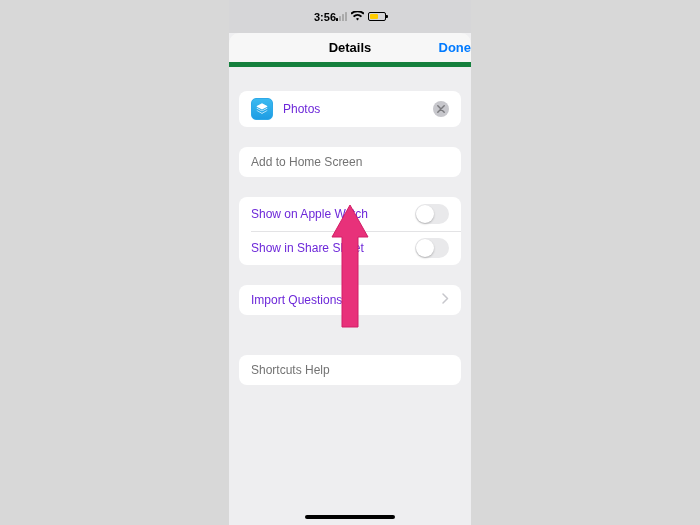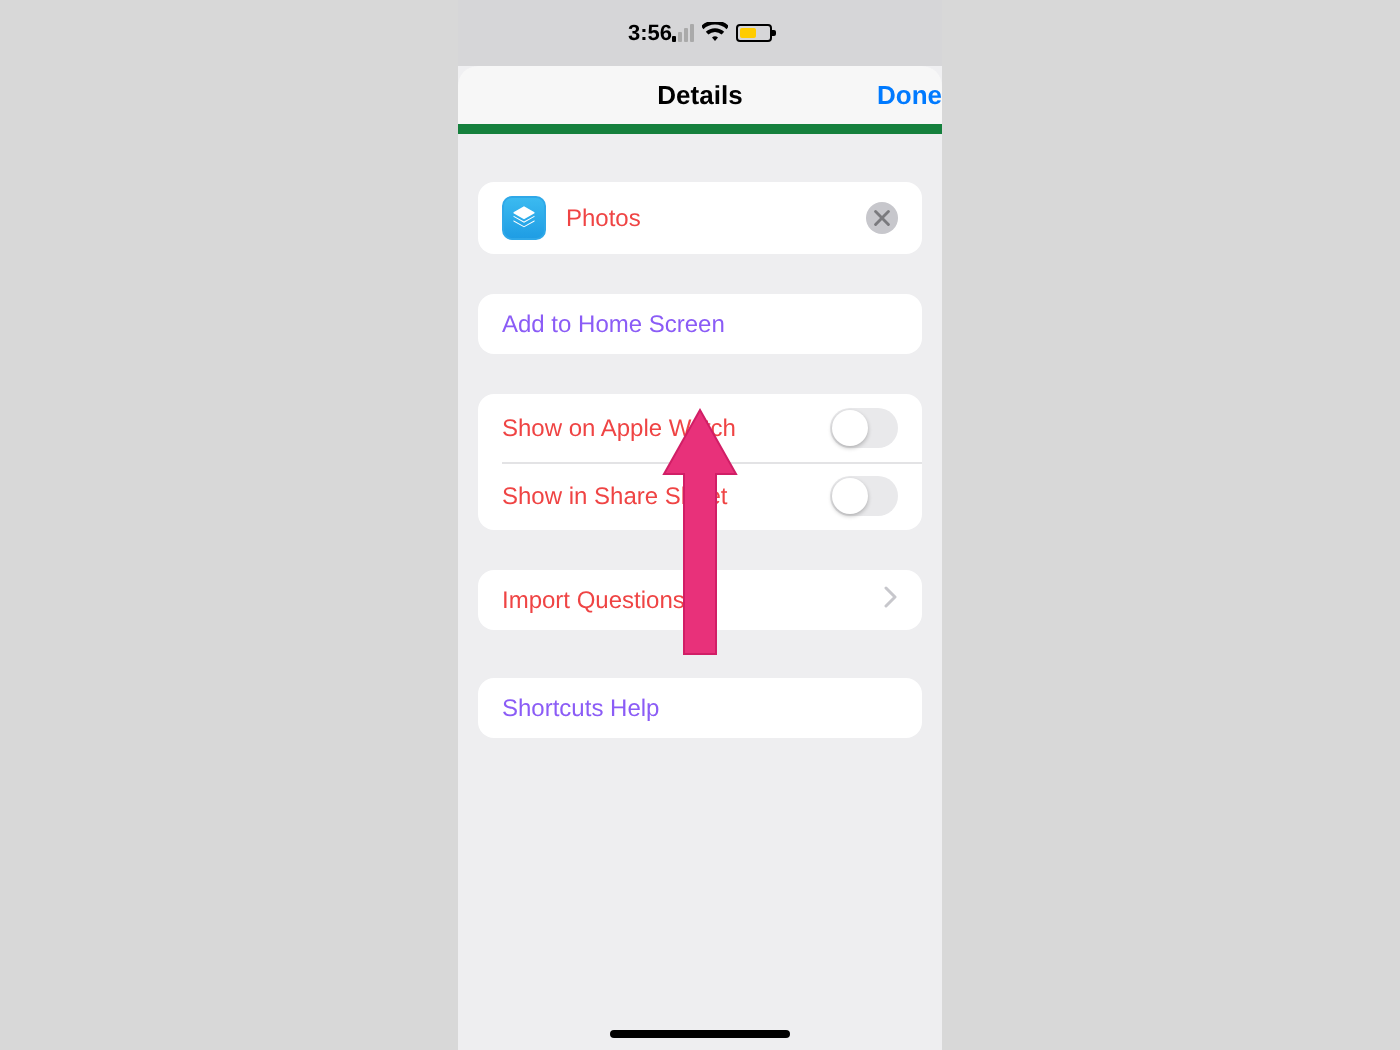--- a/index.html
+++ b/index.html
@@ -119,33 +119,33 @@
       border-radius: 8px;
       overflow: hidden;
       margin-bottom: 20px;
     }
     .row {
       display: flex;
       align-items: center;
       min-height: 30px;
       padding: 7px 12px;
       font-size: 12px;
-      color: #ef4444;
+      color: #6d28d9;
       position: relative;
     }
     .row + .row::before {
       content: "";
       position: absolute;
       top: 0;
       left: 12px;
       right: 0;
       height: 1px;
       background: #e3e3e5;
     }
-    .row.link { color: #8b5cf6; }
+    .row.link { color: #737373; }
     .icon-app {
       width: 22px;
       height: 22px;
       border-radius: 5px;
       background: linear-gradient(180deg,#3bbaf0,#1f9de4);
       margin-right: 10px;
       border: 1.5px solid #2fa8e8;
       display: flex;
       align-items: center;
       justify-content: center;
@@ -273,21 +273,21 @@
         <div class="row">
           <span class="row-text">Import Questions</span>
           <span class="chevron">
             <svg viewBox="0 0 7 11">
                 <path d="M1 1l4.5 4.5L1 10" stroke="#c7c7cc" stroke-width="1.5" fill="none" stroke-linecap="round" stroke-linejoin="round"></path>
               </svg>
           </span>
         </div>
       </div>
 
-      <div class="group" style="margin-top:24px">
+      <div class="group" style="margin-top:40px">
         <div class="row link">
           <span>Shortcuts Help</span>
         </div>
       </div>
     </div>
 
     <div class="arrow-annotation">
       <svg width="44" height="130" viewBox="0 0 44 130">
         <path d="M22 4 L4 36 L14 36 L14 126 L30 126 L30 36 L40 36 Z" fill="#e8317a" stroke="#d11e66" stroke-width="1"></path>
       </svg>

